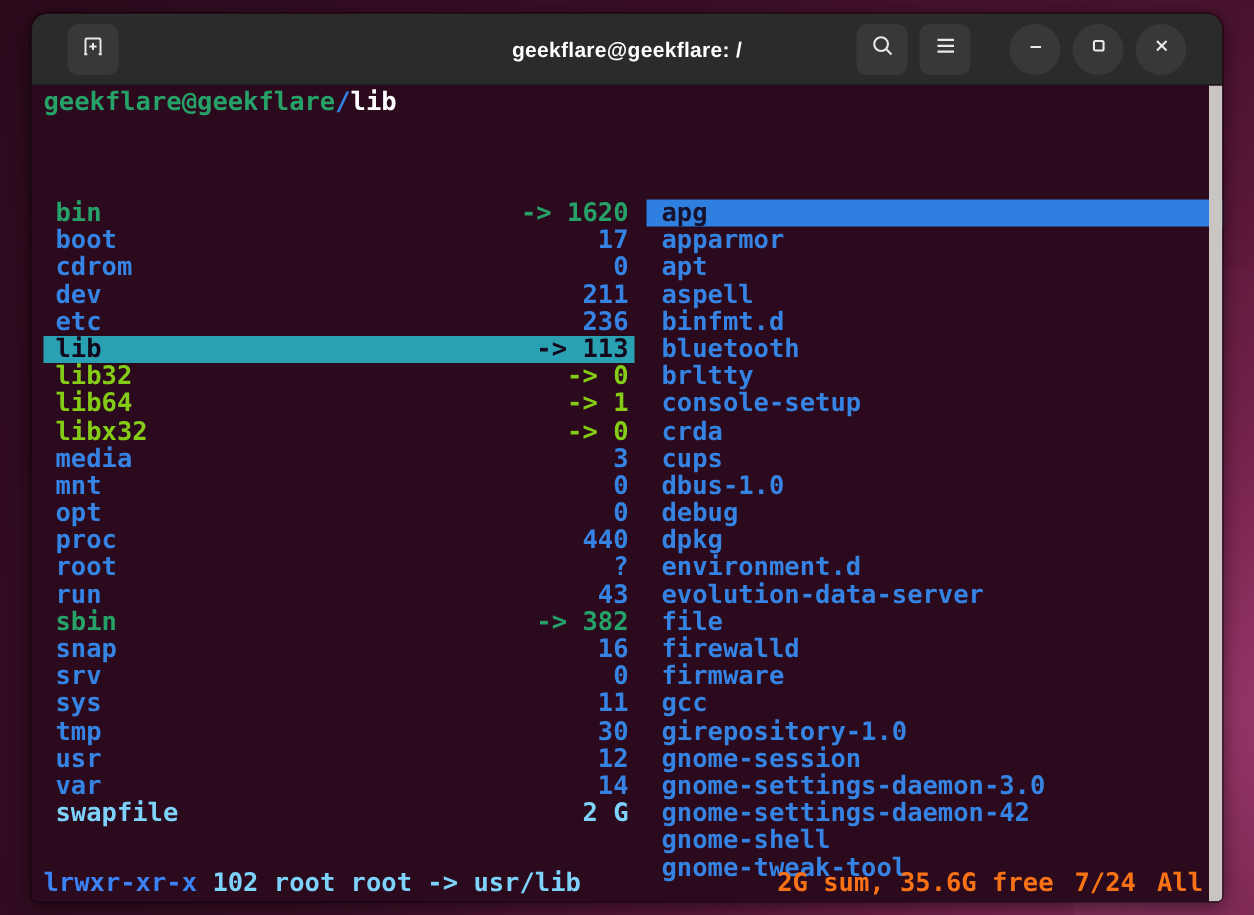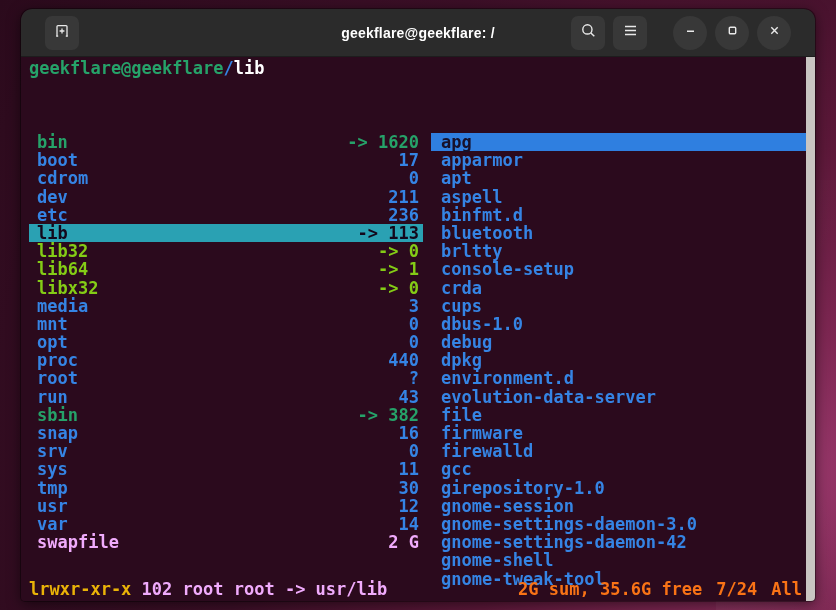--- a/index.html
+++ b/index.html
@@ -110,22 +110,22 @@
   #promptline {
     position: absolute;
     left: 8px; top: 2px;
     white-space: pre;
     font-weight: bold;
   }
   .c-green  { color: #26a269; }
   .c-blue   { color: #3584e4; }
   .c-cyan   { color: #84cc16; }
   .c-white  { color: #ffffff; }
-  .c-mag    { color: #eab308; }
-  .c-grey   { color: #f0abfc; }
+  .c-mag    { color: #3b82f6; }
+  .c-grey   { color: #7dd3fc; }
 
   
   #pane-left {
     position: absolute;
     left: 8px;
     top: 76px;
     width: 394px;
   }
   #pane-right {
     position: absolute;
@@ -273,22 +273,22 @@
         <div class="entry"><span class="nm c-blue">brltty</span></div>
         <div class="entry"><span class="nm c-blue">console-setup</span></div>
         <div class="entry"><span class="nm c-blue">crda</span></div>
         <div class="entry"><span class="nm c-blue">cups</span></div>
         <div class="entry"><span class="nm c-blue">dbus-1.0</span></div>
         <div class="entry"><span class="nm c-blue">debug</span></div>
         <div class="entry"><span class="nm c-blue">dpkg</span></div>
         <div class="entry"><span class="nm c-blue">environment.d</span></div>
         <div class="entry"><span class="nm c-blue">evolution-data-server</span></div>
         <div class="entry"><span class="nm c-blue">file</span></div>
+        <div class="entry"><span class="nm c-blue">firewalld</span></div>
         <div class="entry"><span class="nm c-blue">firmware</span></div>
-        <div class="entry"><span class="nm c-blue">firewalld</span></div>
         <div class="entry"><span class="nm c-blue">gcc</span></div>
         <div class="entry"><span class="nm c-blue">girepository-1.0</span></div>
         <div class="entry"><span class="nm c-blue">gnome-session</span></div>
         <div class="entry"><span class="nm c-blue">gnome-settings-daemon-3.0</span></div>
         <div class="entry"><span class="nm c-blue">gnome-settings-daemon-42</span></div>
         <div class="entry"><span class="nm c-blue">gnome-shell</span></div>
         <div class="entry"><span class="nm c-blue">gnome-tweak-tool</span></div>
       </div>
 
     <div id="statusline"><span class="c-mag">lrwxr-xr-x</span><span class="c-grey"> </span><span class="c-grey">102 root root -&gt; usr/lib</span></div>

